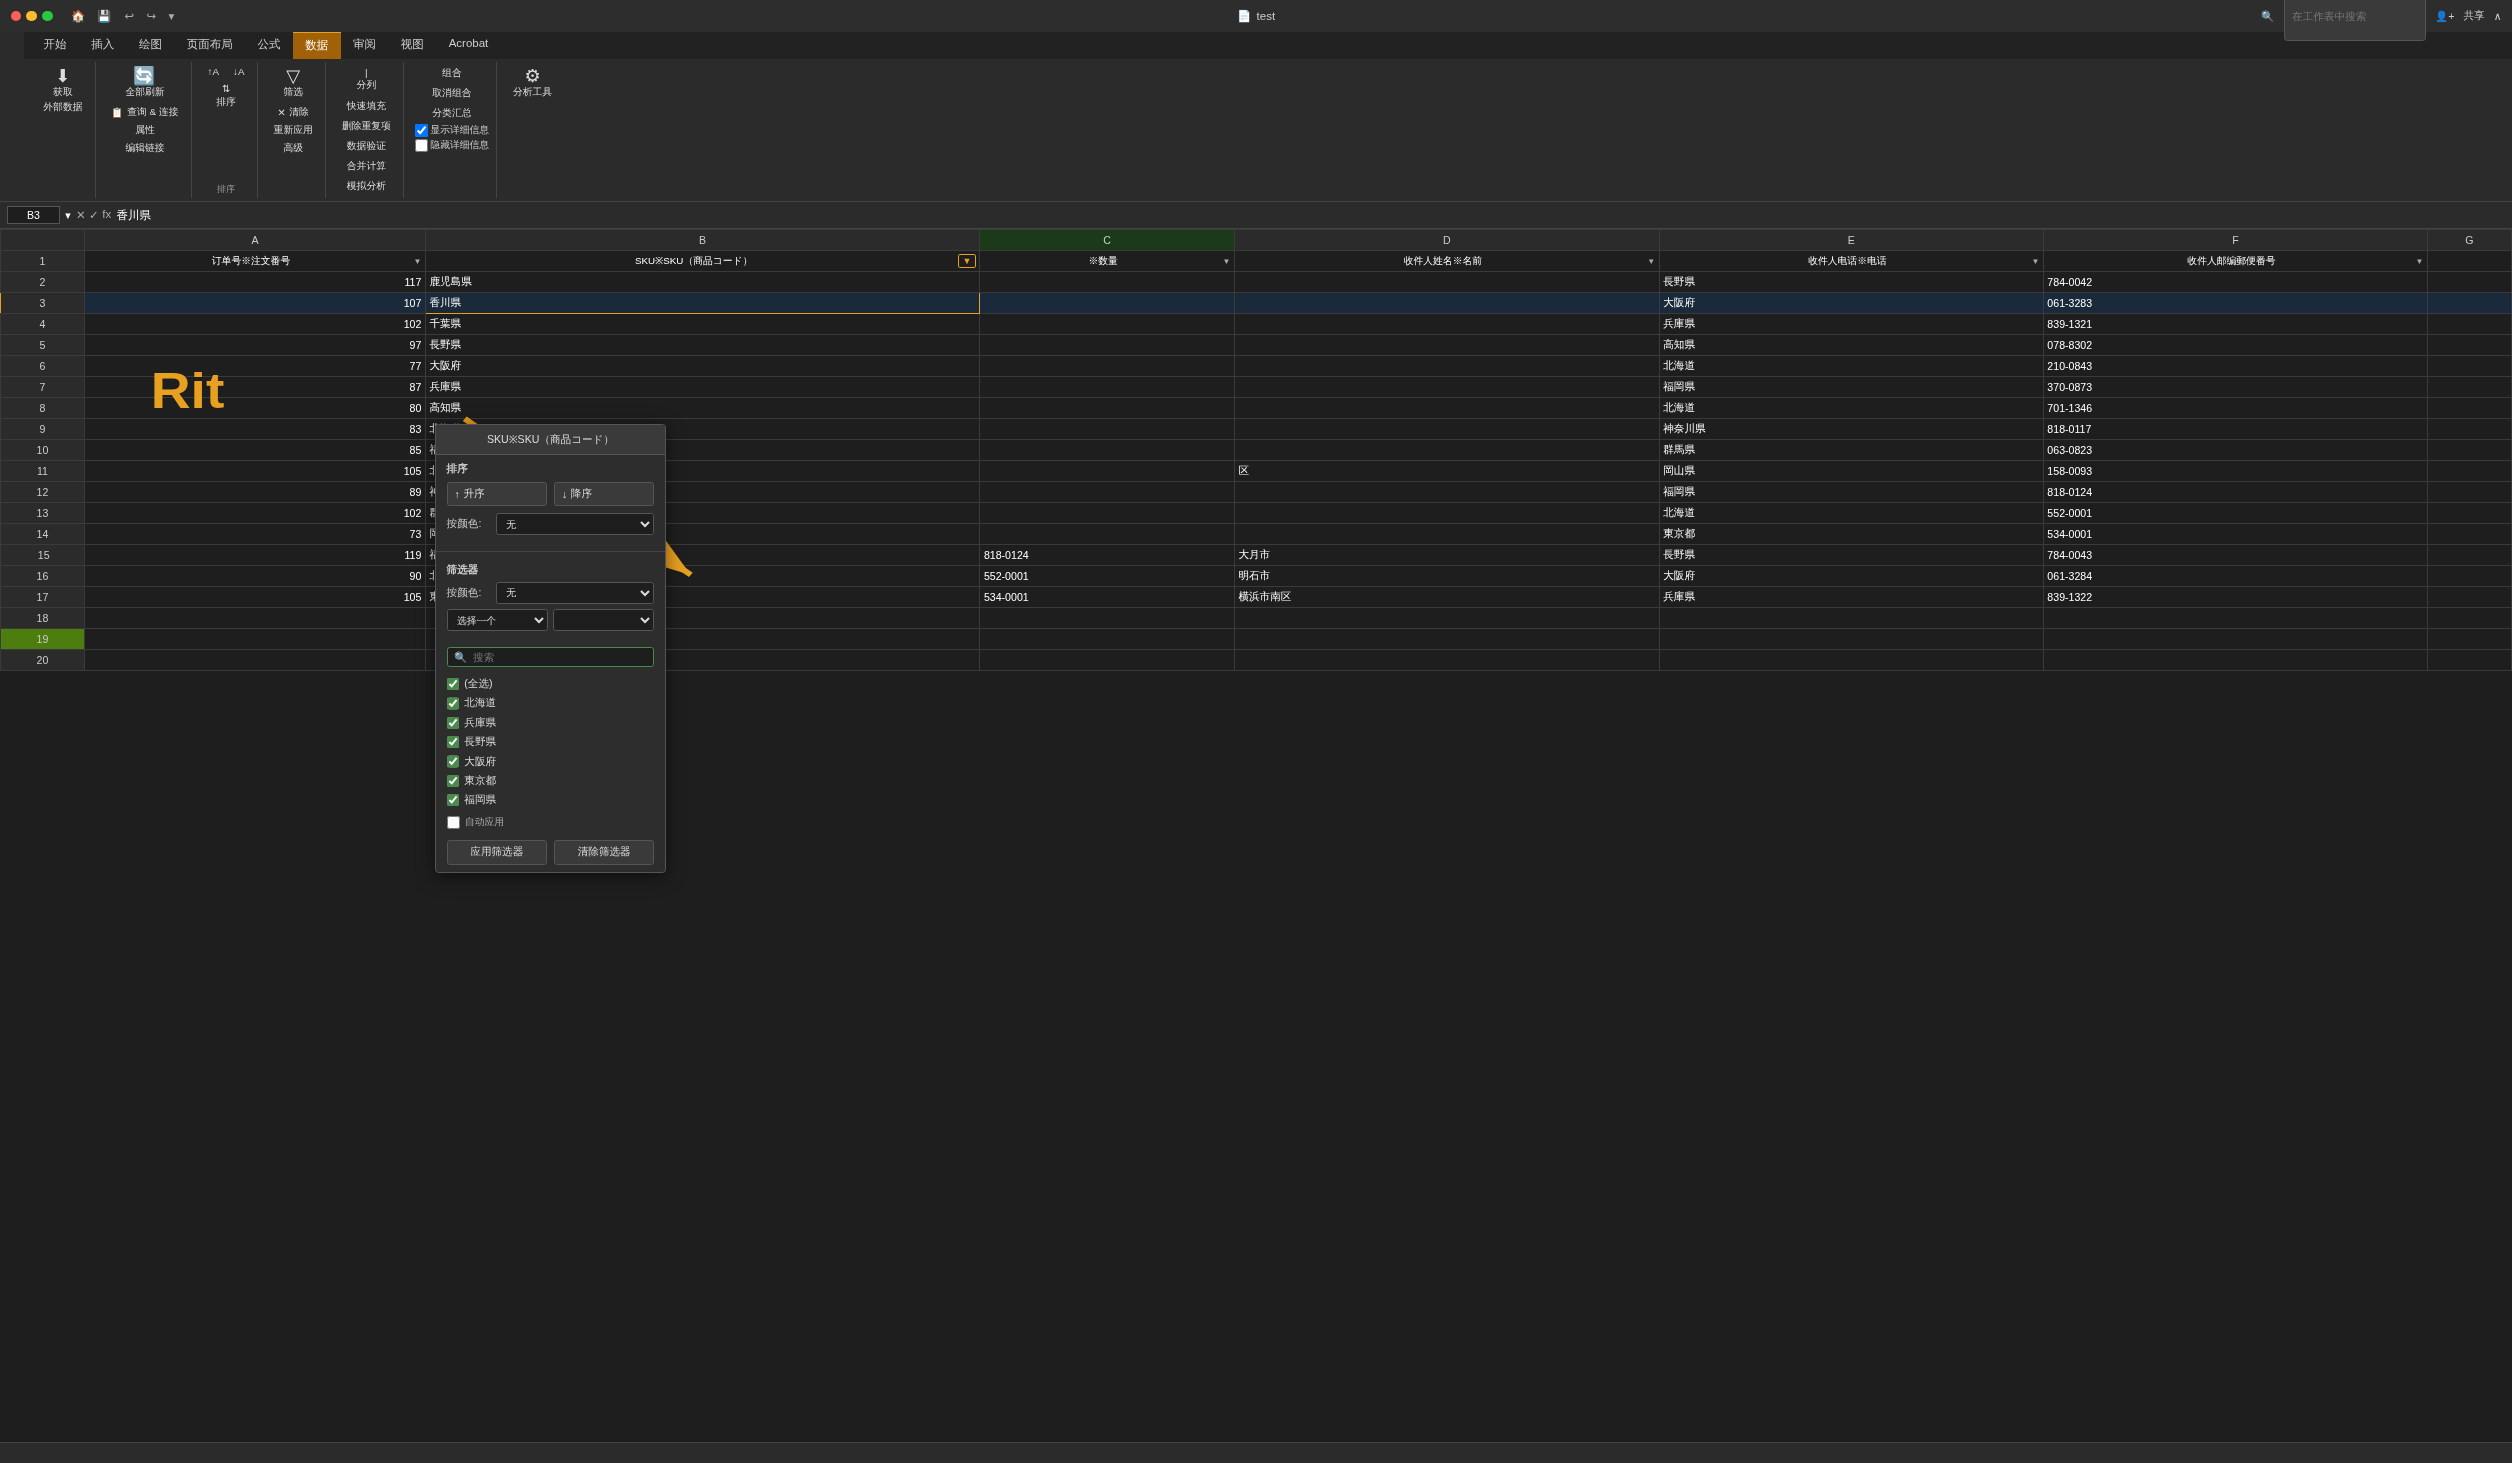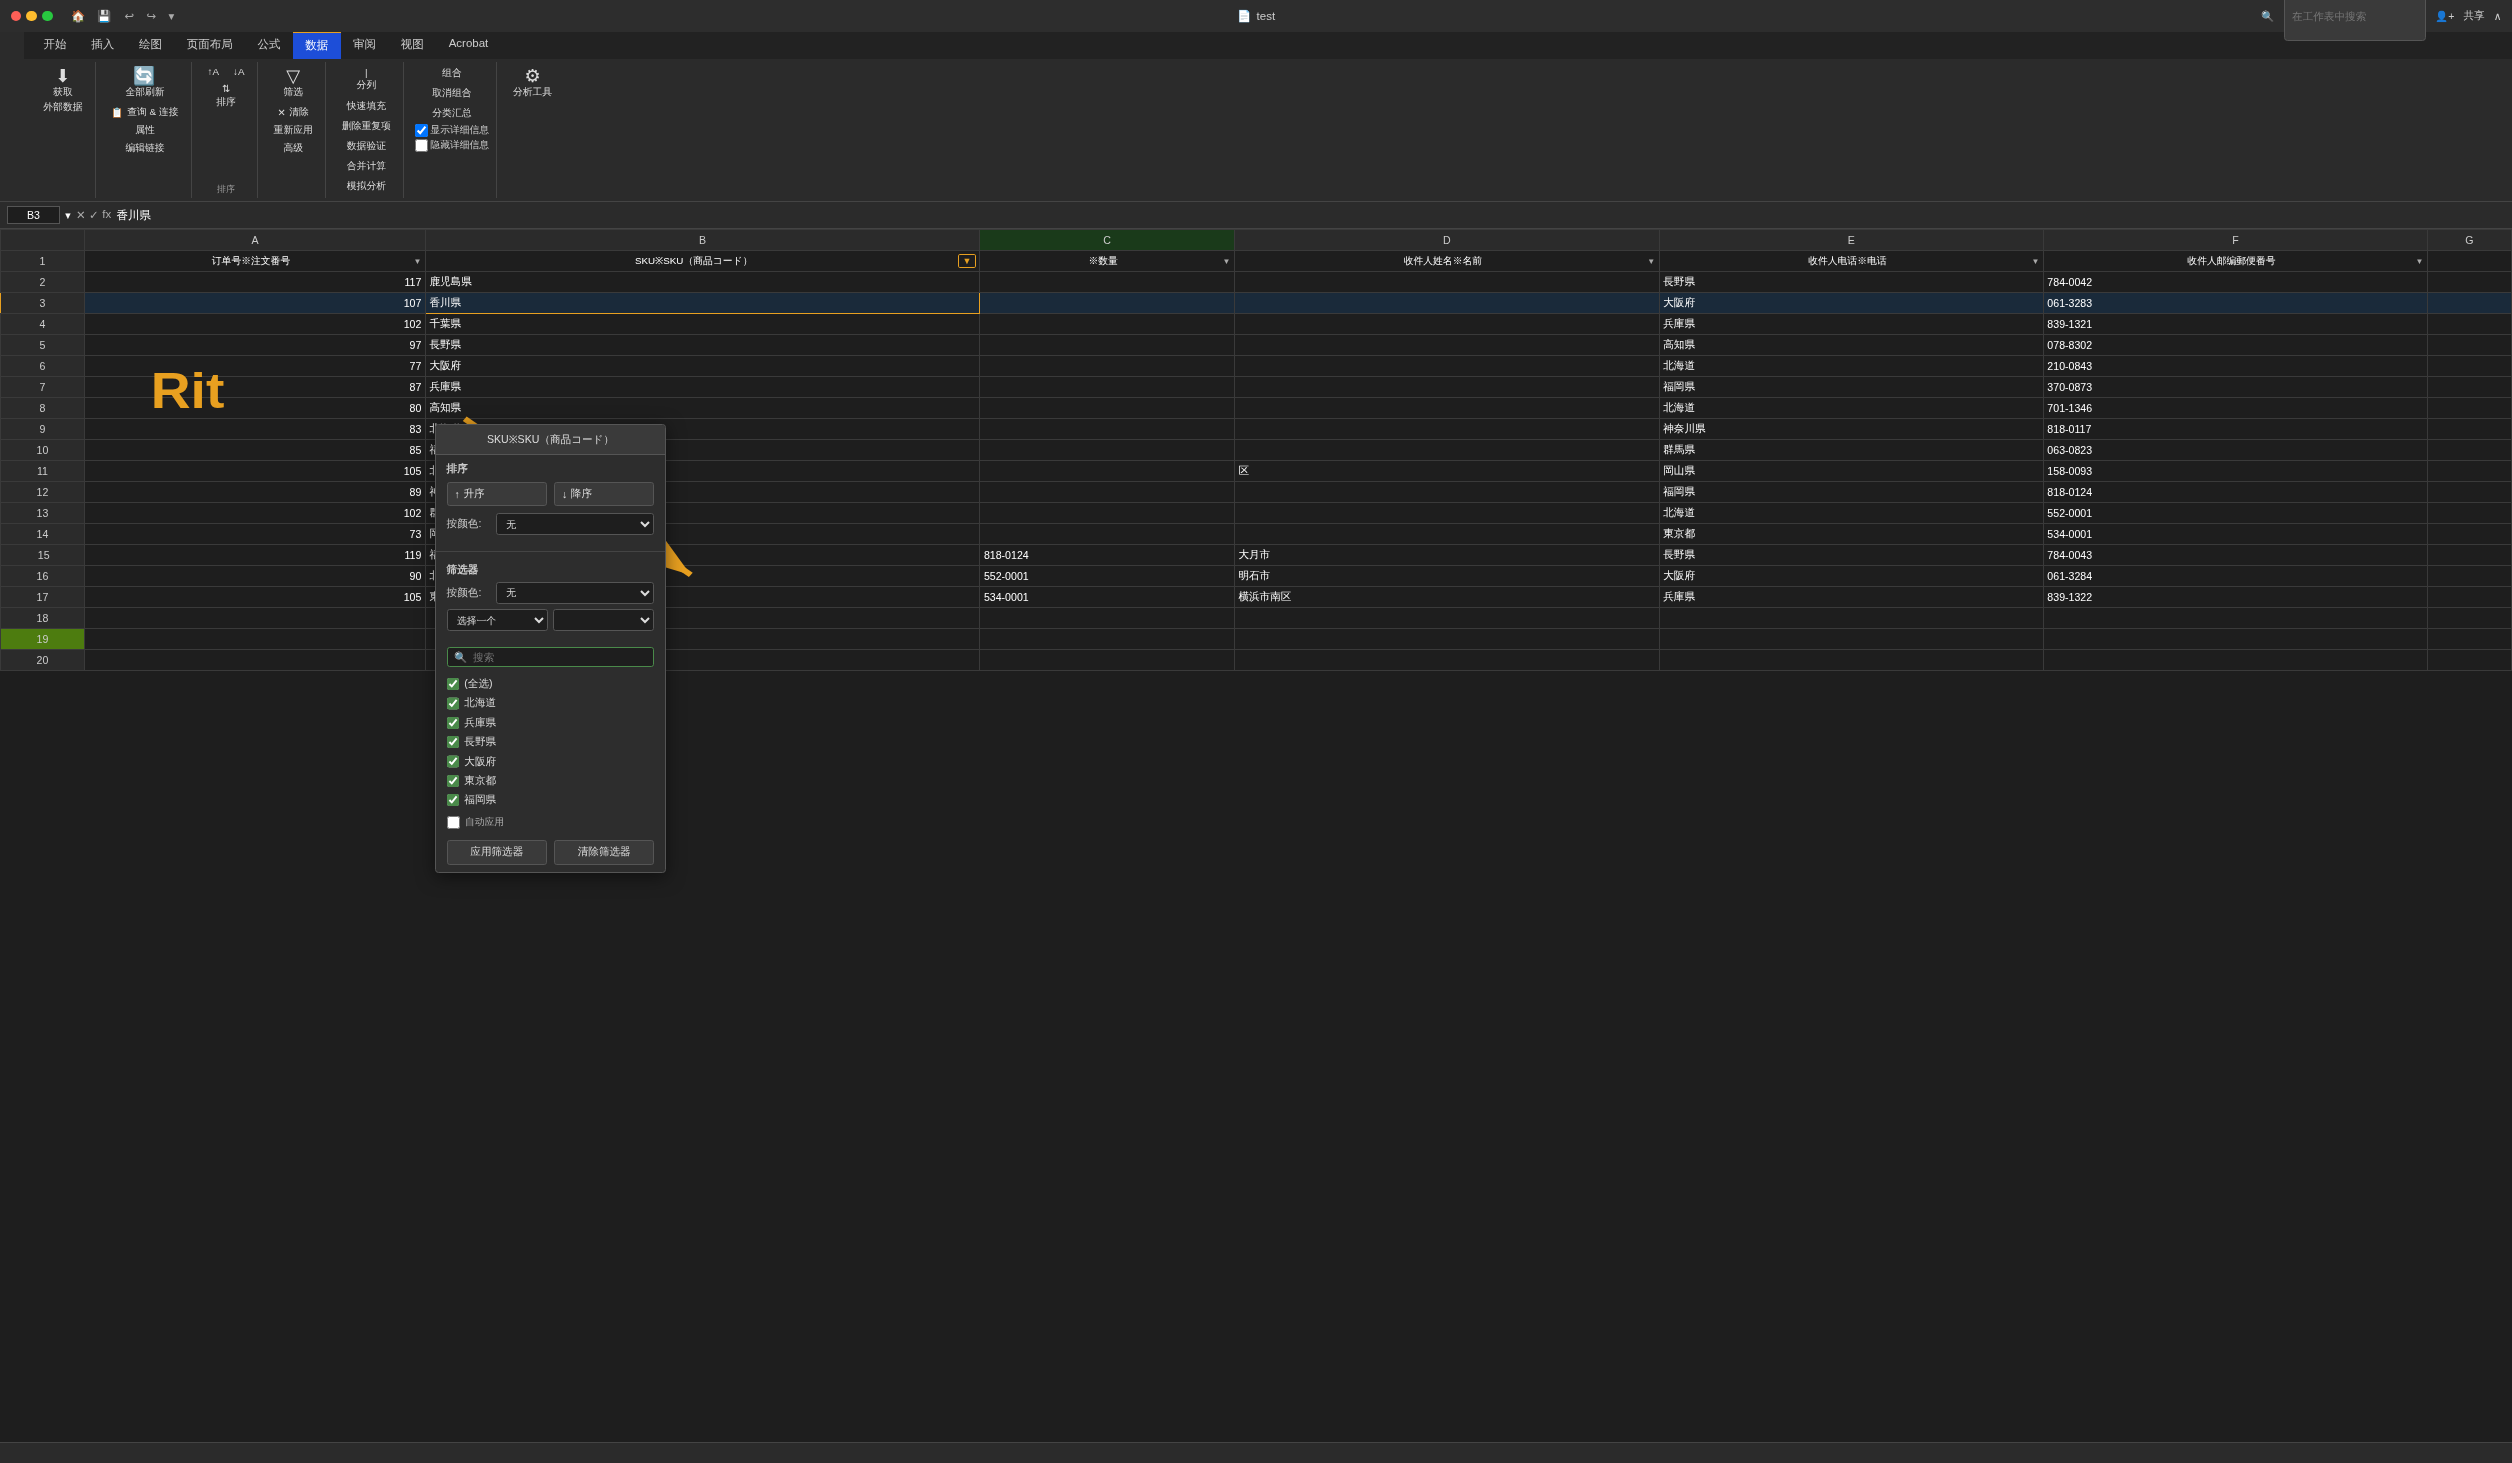--- a/index.html
+++ b/index.html
@@ -36,21 +36,21 @@
       background: #222;
     }
     .ribbon-tab {
       padding: 5.3px 12.4px;
       font-size: 11.5px;
       color: #ccc;
       cursor: pointer;
     }
     .ribbon-tab.active {
       color: #fff;
-      background: #1d4ed8;
+      background: #a16207;
       border-top: 1.8px solid #e8a020;
     }
     .ribbon-content {
       display: flex;
       align-items: stretch;
       padding: 3.5px 7px;
       gap: 3.5px;
       min-height: 64px;
     }
     .ribbon-group {

